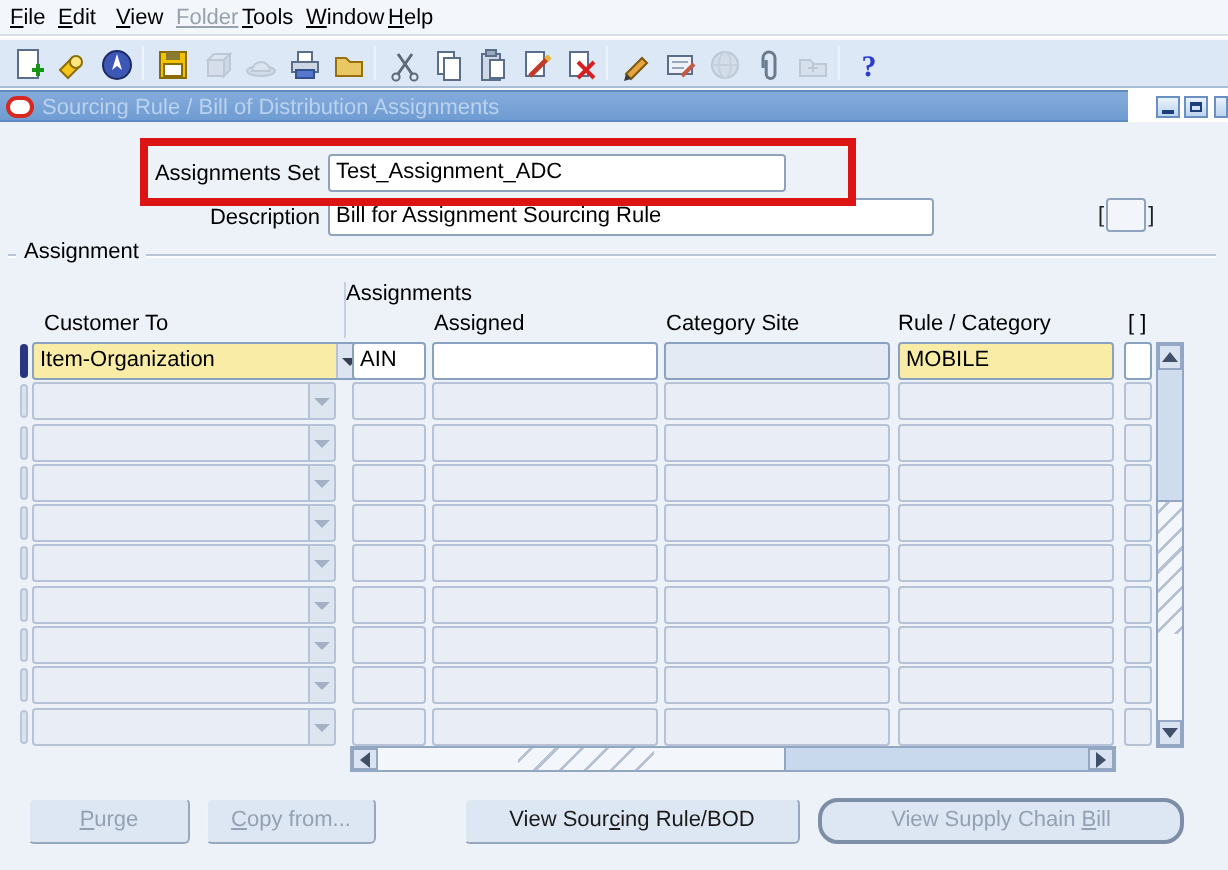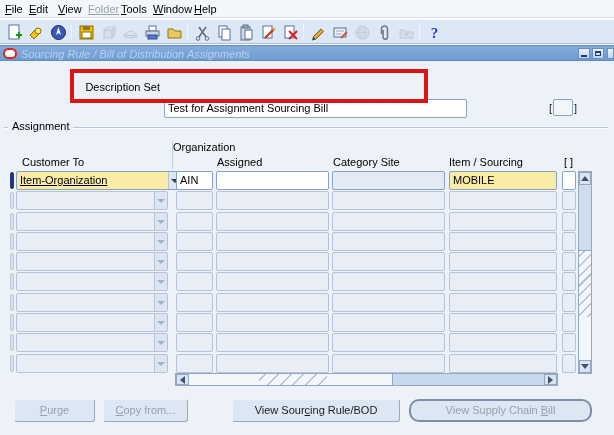--- a/index.html
+++ b/index.html
@@ -11,21 +11,21 @@
   .menu-item{position:absolute;top:2px;height:14px;line-height:14px;color:#000;padding:0 2px;cursor:default;}
   .menu-item.disabled{color:#97a1ae;}
   .menu-item u{text-decoration:underline;}
 
   
   .toolbar{position:absolute;left:0;top:19px;width:614px;height:25px;background:#dde8f6;border-top:1px solid #f6f9fd;border-bottom:1px solid #a9bdd6;}
   .tb-icon{position:absolute;top:2px;width:20px;height:20px;display:flex;align-items:center;justify-content:center;border-radius:2px;}
   .tb-sep{position:absolute;top:3px;width:1px;height:17px;background:#b4c4d9;border-right:1px solid #eef4fb;}
 
   
-  .titlebar{position:absolute;left:0;top:45px;width:614px;height:16px;background:linear-gradient(#85abdc,#6f9cd2);border-top:1px solid #5c8ac1;border-bottom:1px solid #5c8ac1;font-style:italic;}
+  .titlebar{position:absolute;left:0;top:45px;width:564px;height:16px;background:linear-gradient(#85abdc,#6f9cd2);border-top:1px solid #5c8ac1;border-bottom:1px solid #5c8ac1;}
   .oracle-logo{position:absolute;left:3px;top:2px;width:14px;height:11px;background:#fff;border:2px solid #d6281e;border-radius:6px;}
   .title-text{position:absolute;left:21px;top:2px;color:#b9d2ee;height:12px;line-height:12px;}
   .win-btn{position:absolute;top:2px;width:12px;height:11px;background:linear-gradient(#eaf2fb,#bdd4ee);border:1px solid #6a90c2;display:flex;align-items:center;justify-content:center;}
   .win-btn .min-glyph{width:6px;height:2px;background:#1c3f7c;margin-top:5px;}
   .win-btn .max-glyph{width:6px;height:5px;border:1px solid #1c3f7c;border-top-width:2px;}
 
   
   .content{position:absolute;left:0;top:61px;width:614px;height:374px;background:#edf1f8;}
   .annotation-box{position:absolute;left:70px;top:8px;width:358px;height:34px;border:4px solid #dd1414;z-index:5;pointer-events:none;}
   .f-label{position:absolute;width:120px;text-align:right;color:#000;height:13px;line-height:13px;}
@@ -223,45 +223,47 @@
     <span class="win-btn" style="left:592px;">
         <span class="max-glyph"></span>
       </span>
     <span class="win-btn" style="left:607px;width:7px;"></span>
   </div>
 
   <div class="content">
 
     <div class="annotation-box"></div>
 
-    <div class="f-label" style="left:40px;top:20px;">Description Set</div>
-
-    <div class="f-input" style="left:164px;top:38px;width:303px;">Test for Assignment Sourcing Bill</div>
+    <div class="f-label" style="left:40px;top:20px;">Assignments Set</div>
+    <div class="f-input" style="left:164px;top:16px;width:229px;">Test_Assignment_ADC</div>
+
+    <div class="f-label" style="left:40px;top:42px;">Description</div>
+    <div class="f-input" style="left:164px;top:38px;width:303px;">Bill for Assignment Sourcing Rule</div>
 
     <div class="dff" style="left:549px;top:38px;">
       <span>[</span>
       <span class="box"></span>
       <span>]</span>
     </div>
 
     <div class="frame-line" style="left:4px;top:66px;width:604px;"></div>
     <div class="section-label" style="left:8px;top:59px;">Assignment</div>
 
-    <div class="grid-header" style="left:173px;top:80px;">Organization</div>
+    <div class="grid-header" style="left:173px;top:80px;">Assignments</div>
     <div class="org-tick" style="left:172px;top:80px;height:28px;"></div>
     <div class="grid-header" style="left:22px;top:95px;">Customer To</div>
     <div class="grid-header" style="left:217px;top:95px;">Assigned</div>
     <div class="grid-header" style="left:333px;top:95px;">Category Site</div>
-    <div class="grid-header" style="left:449px;top:95px;">Item / Sourcing</div>
+    <div class="grid-header" style="left:449px;top:95px;">Rule / Category</div>
     <div class="grid-header" style="left:564px;top:95px;">[ ]</div>
 
     <div class="grid-rows" id="gridrows">
         <div class="grow active">
           <span class="ind"></span>
-          <div class="cell c-at" style="left: 16px; width: 166px; text-decoration: underline;">Item-Organization<span class="dd"></span></div>
+          <div class="cell c-at" style="left: 16px; width: 166px;">Item-Organization<span class="dd"></span></div>
           <div class="cell c-org" style="left: 176px; width: 37px;">AIN</div>
           <div class="cell c-cust" style="left: 216px; width: 113px;"></div>
           <div class="cell c-site" style="left: 332px; width: 113px;"></div>
           <div class="cell c-item" style="left: 449px; width: 108px;">MOBILE</div>
           <div class="cell c-flex" style="left: 562px; width: 14px;"></div>
         </div>
         <div class="grow">
           <span class="ind"></span>
           <div class="cell c-at" style="left: 16px; width: 152px;">
             <span class="dd"></span>

